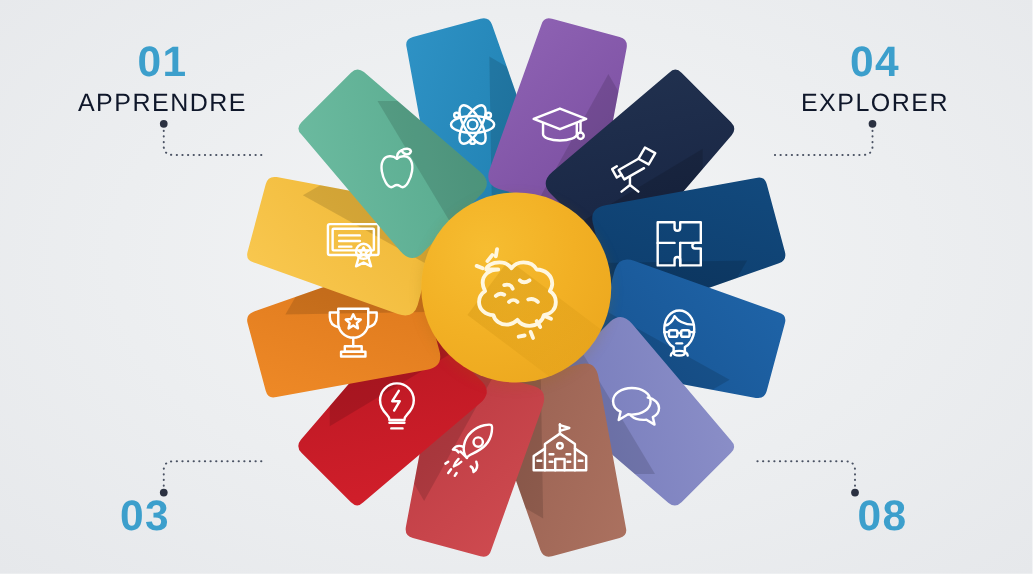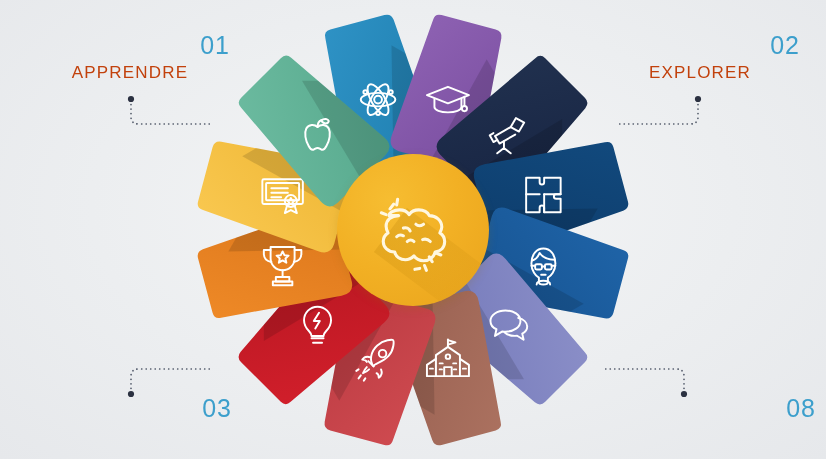--- a/index.html
+++ b/index.html
@@ -7,31 +7,30 @@
     width:826px;height:459px;
     background:radial-gradient(ellipse at 50% 45%, #f4f5f6 0%, #eceef0 55%, #e6e8eb 100%);
     font-family:"Liberation Sans", sans-serif;
     overflow:hidden;position:relative;
   }
   #stage{position:absolute;inset:0;}
 
   
   .callout{position:absolute;text-align:center;user-select:none;}
   .callout .num{
-    font-size:25px;font-weight:normal;letter-spacing:1px;line-height:1;
+    font-size:34px;font-weight:bold;letter-spacing:1px;line-height:1;
     color:#3c9fcc;
-    text-align:right;
   }
   .callout .lbl{
-    font-size:17px;font-weight:400;letter-spacing:1.2px;line-height:1;
-    color:#c2410c;margin-top:6px;white-space:nowrap;
+    font-size:20px;font-weight:400;letter-spacing:1.2px;line-height:1;
+    color:#0f172a;margin-top:6px;white-space:nowrap;
   }
   #callout-01{left:30px;top:33px;width:200px;}
   #callout-02{left:600px;top:33px;width:200px;}
-  #callout-03{left:32px;top:396px;width:200px;}
+  #callout-03{left:16px;top:396px;width:200px;}
   #callout-04{left:596px;top:396px;width:220px;}
 
   
   #connectors{position:absolute;left:0;top:0;width:826px;height:459px;pointer-events:none;}
 
   
   #wheel{
     position:absolute;left:calc(50% - 229px);top:calc(50% - 229px);
     width:458px;height:458px;
   }
@@ -93,21 +92,21 @@
       <circle cx="131" cy="394" r="3.1"></circle>
       <circle cx="684" cy="394" r="3.1"></circle>
     </g>
   </svg>
 
   <div class="callout" id="callout-01">
     <div class="num">01</div>
     <div class="lbl">APPRENDRE</div>
   </div>
   <div class="callout" id="callout-02">
-    <div class="num">02</div>
+    <div class="num">04</div>
     <div class="lbl">EXPLORER</div>
   </div>
   <div class="callout" id="callout-03">
     <div class="num">03</div>
   </div>
   <div class="callout" id="callout-04">
     <div class="num">08</div>
   </div>
 
   <div id="wheel">

